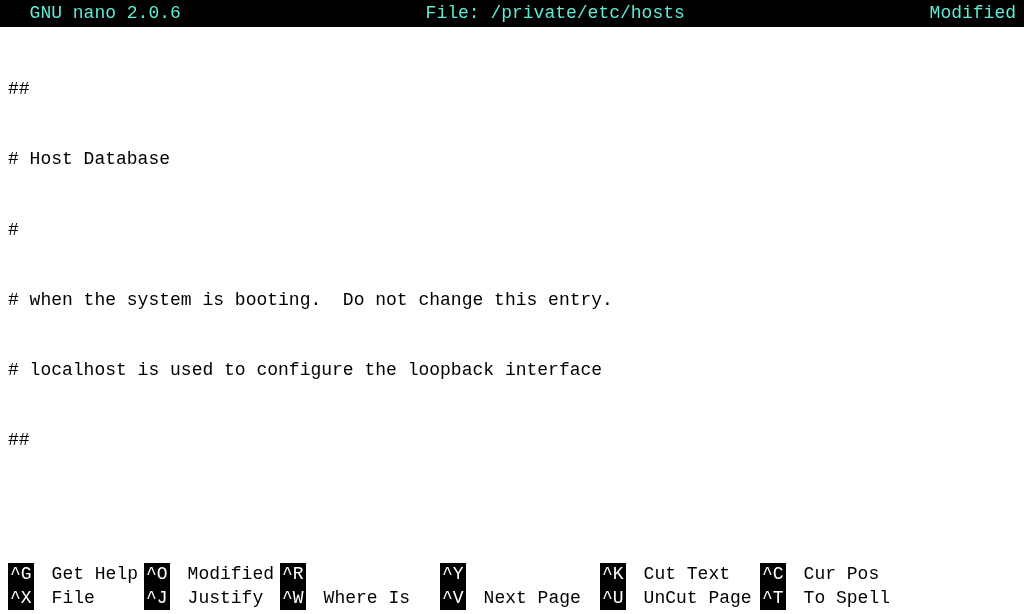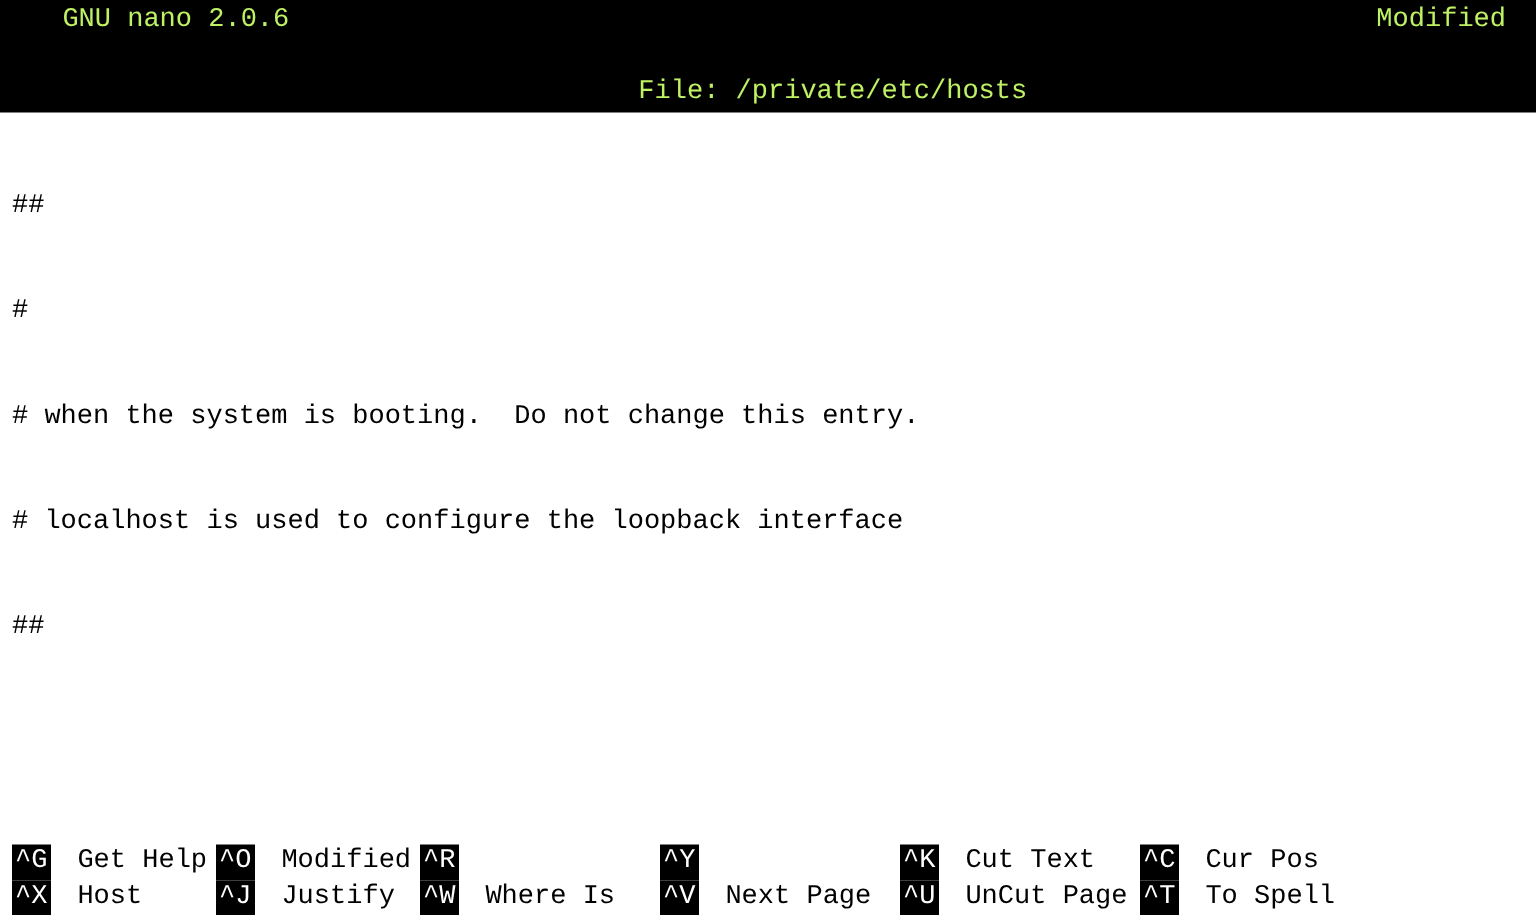--- a/index.html
+++ b/index.html
@@ -14,33 +14,32 @@
       background: #ffffff;
       color: #000000;
       width: 1024px;
       height: 614px;
       overflow: hidden;
       display: flex;
       flex-direction: column;
     }
     .header {
       background: #000000;
-      color: #bef264;
+      color: #5eead4;
       display: flex;
       justify-content: space-between;
-      padding: 2px 20px;
+      padding: 2px 8px;
       white-space: pre;
     }
     .header-left {
       flex: 0 0 auto;
     }
     .header-center {
       flex: 1 1 auto;
       text-align: center;
-      margin-top: 48px;
     }
     .header-right {
       flex: 0 0 auto;
     }
     .content {
       flex: 1 1 auto;
       padding: 4px 8px 0 8px;
       white-space: pre;
       overflow: hidden;
     }
@@ -81,40 +80,41 @@
 <body>
 
 <div class="header">
   <span class="header-left">  GNU nano 2.0.6</span>
   <span class="header-center">File: /private/etc/hosts</span>
   <span class="header-right">Modified</span>
 </div>
 
 <div class="content">
   <div class="line">##</div>
+  <div class="line"># Host Database</div>
   <div class="line">#</div>
   <div class="line"># when the system is booting.  Do not change this entry.</div>
   <div class="line"># localhost is used to configure the loopback interface</div>
   <div class="line">##</div>
   
   
   
   
 </div>
 
 <div class="footer">
   <div class="shortcut-row">
     <span class="shortcut col1"><span class="key">^G</span><span class="label">Get Help</span></span>
     <span class="shortcut col2"><span class="key">^O</span><span class="label">Modified</span></span>
     <span class="shortcut col3"><span class="key">^R</span></span>
     <span class="shortcut col4"><span class="key">^Y</span></span>
     <span class="shortcut col5"><span class="key">^K</span><span class="label">Cut Text</span></span>
     <span class="shortcut col6"><span class="key">^C</span><span class="label">Cur Pos</span></span>
   </div>
   <div class="shortcut-row">
-    <span class="shortcut col1"><span class="key">^X</span><span class="label">Host</span></span>
+    <span class="shortcut col1"><span class="key">^X</span><span class="label">File</span></span>
     <span class="shortcut col2"><span class="key">^J</span><span class="label">Justify</span></span>
     <span class="shortcut col3"><span class="key">^W</span><span class="label">Where Is</span></span>
     <span class="shortcut col4"><span class="key">^V</span><span class="label">Next Page</span></span>
     <span class="shortcut col5"><span class="key">^U</span><span class="label">UnCut Page</span></span>
     <span class="shortcut col6"><span class="key">^T</span><span class="label">To Spell</span></span>
   </div>
 </div>
 
 </body></html>

